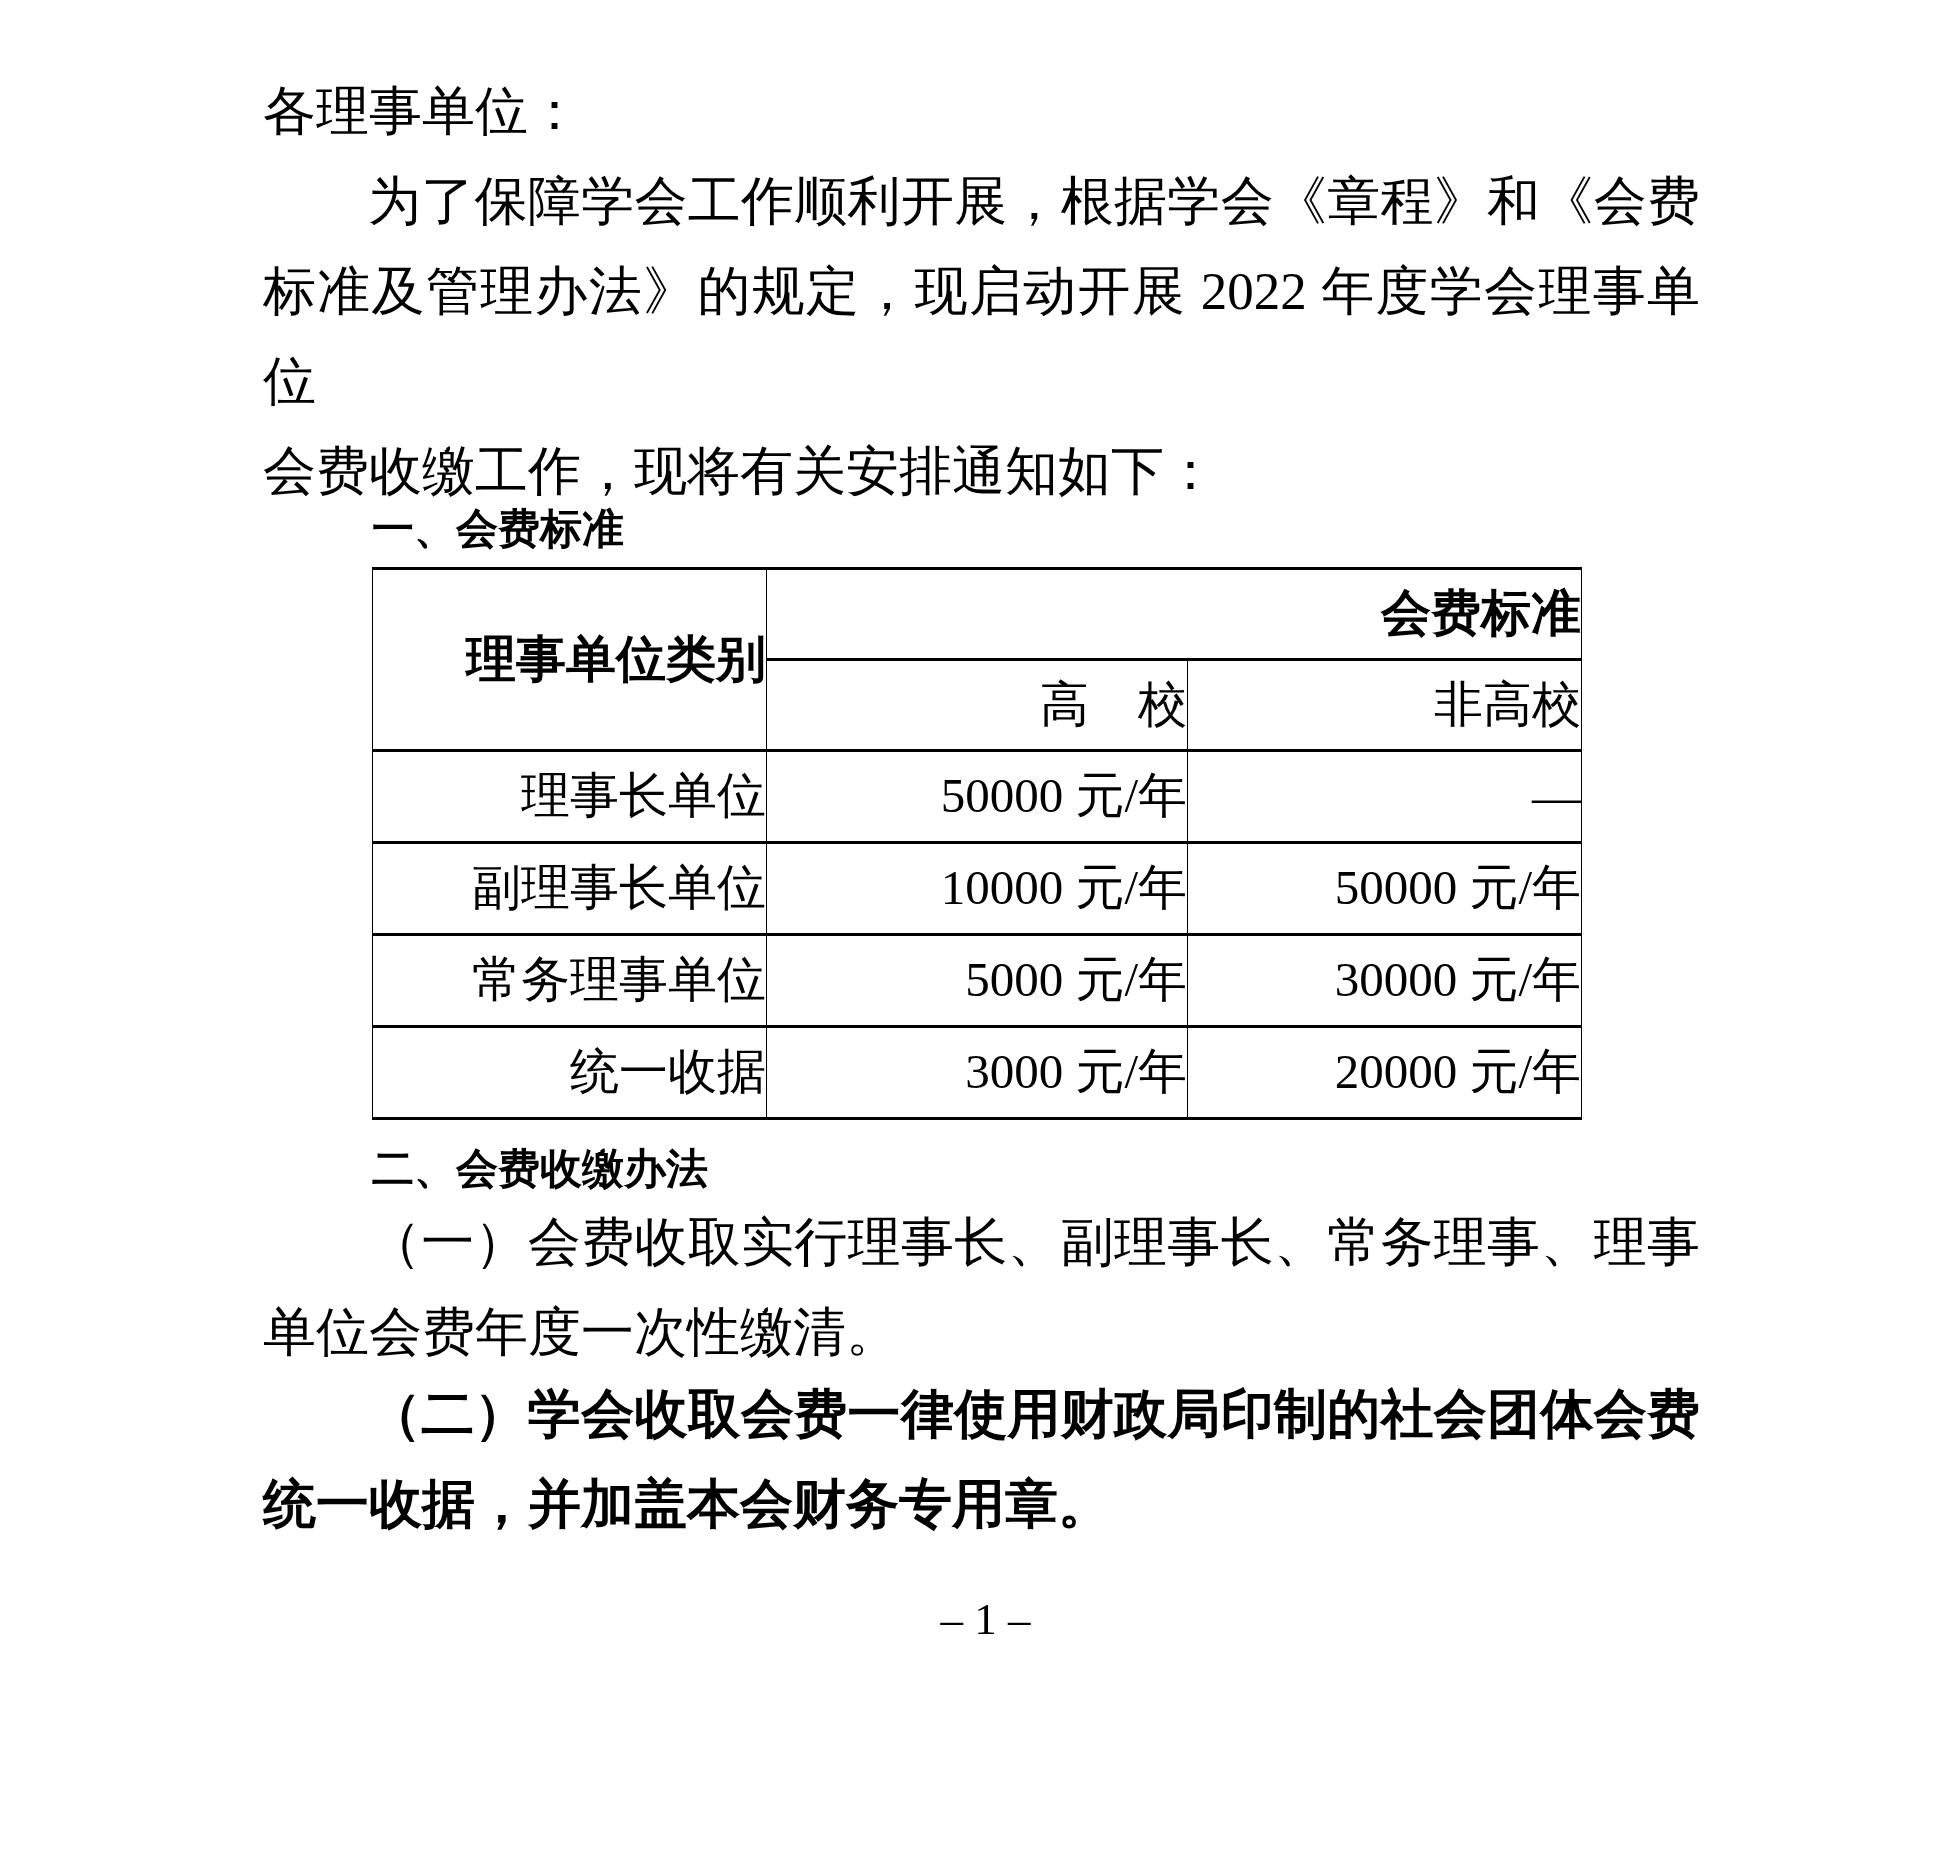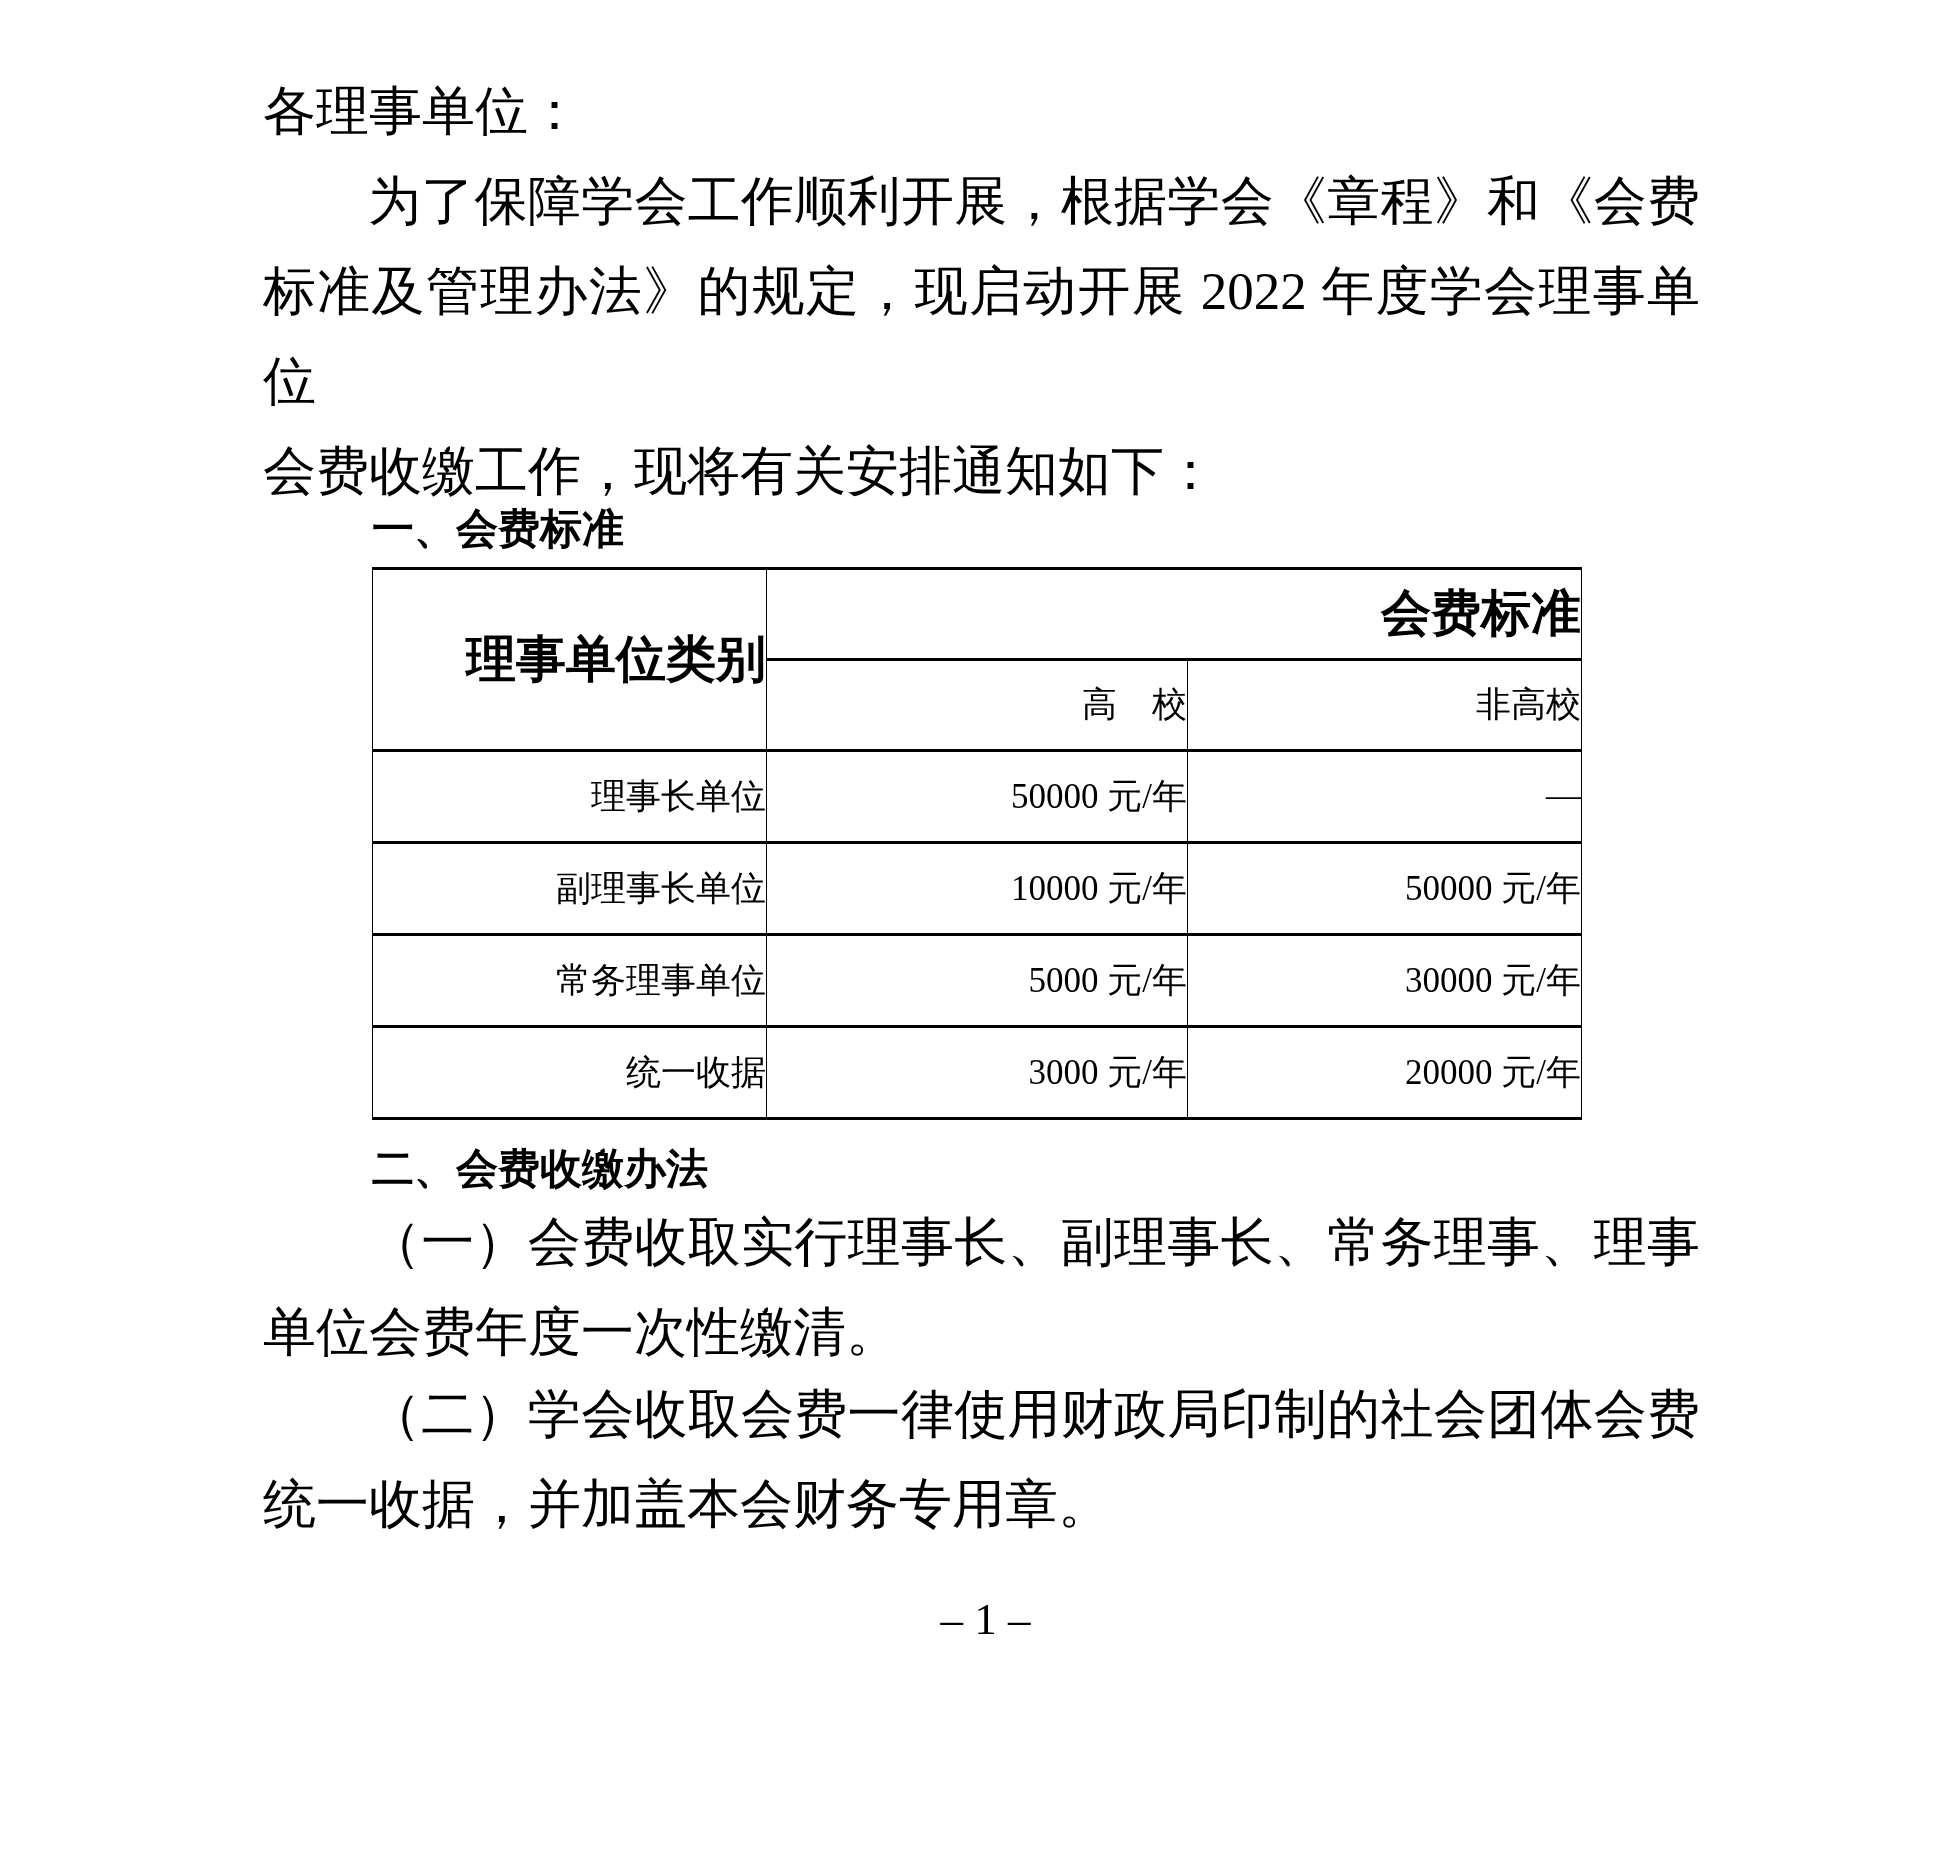--- a/index.html
+++ b/index.html
@@ -50,21 +50,21 @@
     margin-left: 109px;
     margin-top: 10.3px;
     text-align: right;
   }
   .fee-table td {
     border: 1.6px solid #000000;
     border-top-width: 3.3px;
     border-bottom-width: 3.3px;
     padding: 0;
     vertical-align: middle;
-    font-size: 35px;
+    font-size: 49px;
     font-family: "Liberation Serif", serif;
   }
   .fee-table td.th {
     font-family: "Liberation Sans", sans-serif;
     font-weight: bold;
     font-size: 50px;
   }
   .fee-table tr.hrow  { height: 91px; }
   .fee-table tr.drow  { height: 92px; }
   .footer {
@@ -132,21 +132,21 @@
       </tbody>
     </table>
 
     <h2 class="heading heading2">二、会费收缴办法</h2>
 
     <div>
       <p class="line fill indent">（一）会费收取实行理事长、副理事长、常务理事、理事</p>
       <p class="line wrapline">单位会费年度一次性缴清。</p>
     </div>
 
-    <div style="margin-top:-8.2px;">
+    <div style="margin-top:-8.2px;font-weight:bold;">
       <p class="line fill indent">（二）学会收取会费一律使用财政局印制的社会团体会费</p>
       <p class="line wrapline">统一收据，并加盖本会财务专用章。</p>
     </div>
 
   </div>
 
   <div class="footer">– 1 –</div>
 </div>
 
 

